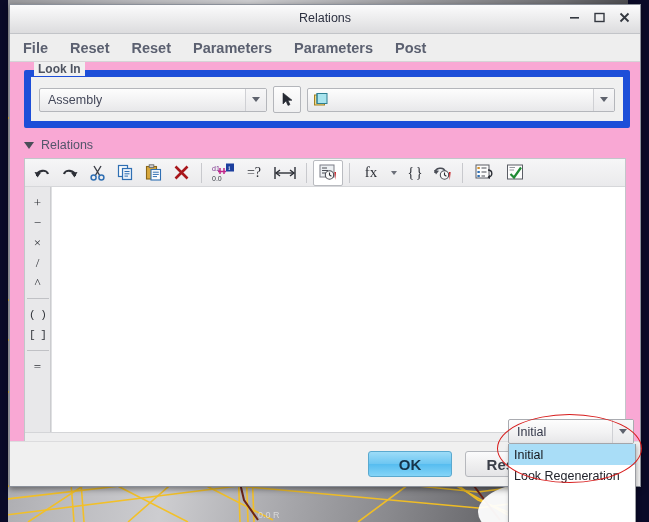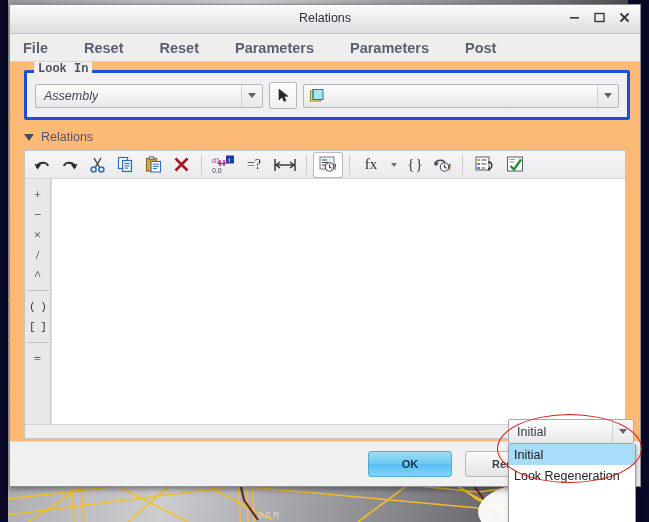--- a/index.html
+++ b/index.html
@@ -29,21 +29,21 @@
     position: absolute;
     left: 0; top: 0;
     width: 100%; height: 100%;
   }
 
   
   #relations-dialog {
     position: absolute;
     left: 9px; top: 4px;
     width: 632px; height: 483px;
-    background: #fdba74;
+    background: #f9a8d4;
     border: 1px solid #8a8f99;
     box-shadow: 0 2px 6px rgba(0,0,0,0.45);
     box-sizing: border-box;
   }
 
   .titlebar {
     height: 28px;
     background: linear-gradient(180deg, #fbfbfc 0%, #ececed 50%, #dcdcde 100%);
     border-bottom: 1px solid #c2c4c8;
     position: relative;
@@ -74,51 +74,49 @@
   .win-btn svg { display:block; }
 
   
   .menubar {
     height: 27px;
     background: #eeeeee;
     border-bottom: 1px solid #d4d4d6;
     display: flex;
     align-items: center;
     padding-left: 11px;
-    gap: 32px;
+    gap: 18px;
   }
   .menu-item {
     font-size: 14.5px;
     color: #5b6070;
     font-weight: bold;
     cursor: default;
     padding: 1px 2px;
   }
 
   
   .lookin-wrap {
     margin: 8px 10px 0 14px;
     position: relative;
   }
   .group-box {
-    border: 3px solid #1d4ed8;
+    border: 7px solid #1d4ed8;
     border-radius: 2px;
     padding: 9px 8px 8px 8px;
     background: #f0f0f0;
-    font-style: italic;
   }
   .group-legend {
     position: absolute;
     left: 10px; top: -8px;
     background: #f0f0f0;
     padding: 0 4px;
     font-size: 12px;
     font-weight: bold;
     color: #4e5360;
-    font-family: Liberation Mono, monospace;
   }
   .lookin-row {
     display: flex;
     align-items: center;
     gap: 6px;
   }
   .combo {
     height: 24px;
     background: linear-gradient(180deg,#fdfdfd 0%,#f2f2f3 55%,#e8e8ea 100%);
     border: 1px solid #b4b6bb;
@@ -287,21 +285,21 @@
     left: 0; right: 0; bottom: 0;
     height: 44px;
     background: #f0f0f0;
     border-top: 1px solid #dcdcde;
   }
   .btn {
     position: absolute;
     top: 9px;
     height: 26px;
     border-radius: 3px;
-    font-size: 11px;
+    font-size: 15px;
     display: flex;
     align-items: center;
     justify-content: center;
     box-sizing: border-box;
     cursor: default;
   }
   #ok-button {
     left: 358px;
     width: 84px;
     background: linear-gradient(180deg,#9ddcf8 0%,#6fc7f2 48%,#57bdf0 52%,#84d4f7 100%);

